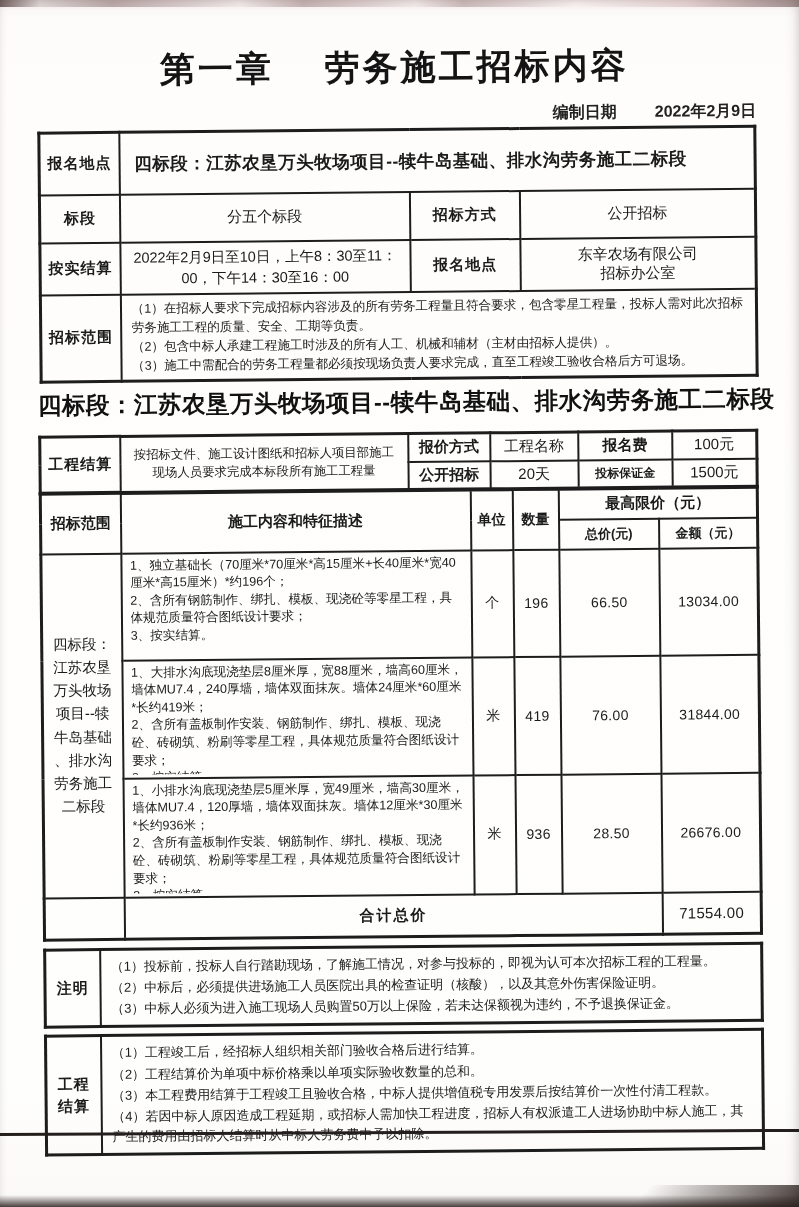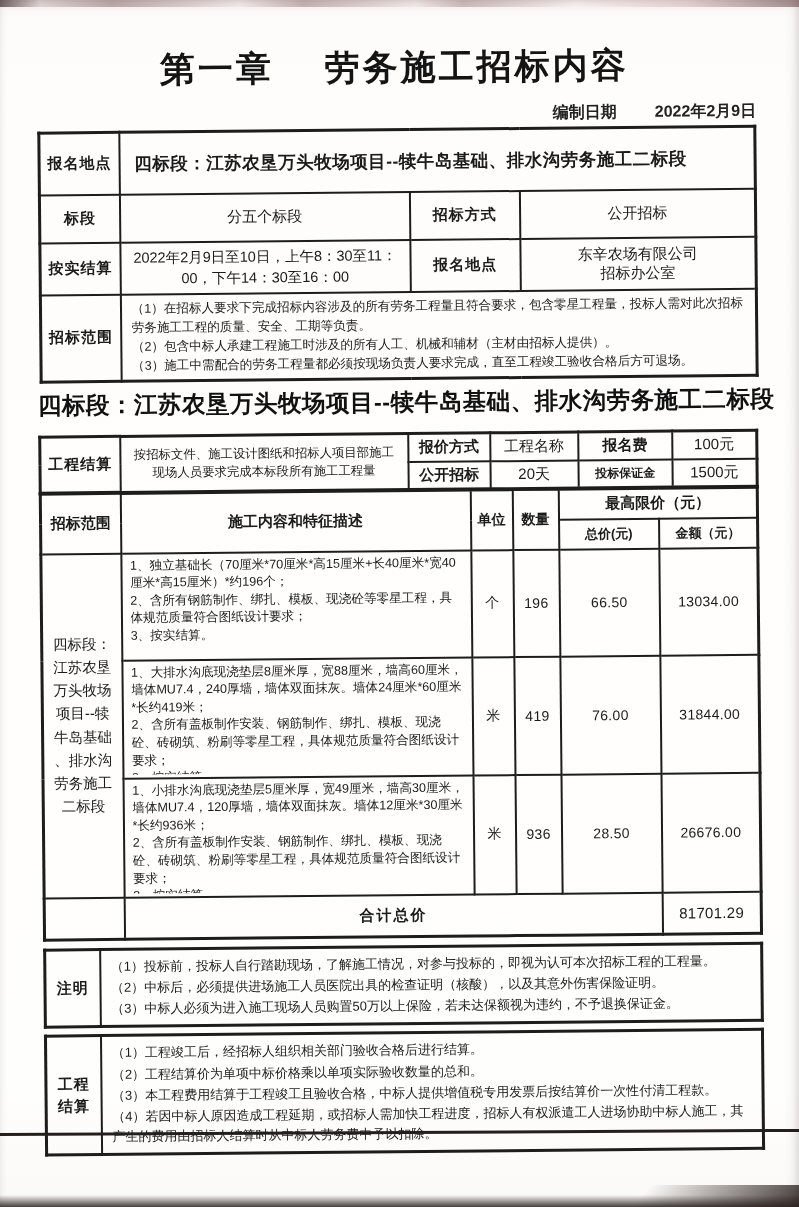--- a/index.html
+++ b/index.html
@@ -231,21 +231,21 @@
 3、按实结算。</div>
               </td>
           <td class="num">米</td>
           <td class="num">936</td>
           <td class="num">28.50</td>
           <td class="num">26676.00</td>
         </tr>
         <tr style="height:42px">
           <td></td>
           <td colspan="4" class="totlab">合计总价</td>
-          <td class="num" style="font-size:15px">81701.29</td>
+          <td class="num" style="font-size:15px">71554.00</td>
         </tr>
       </tbody>
         </table>
 
       <table class="tC">
         <colgroup>
             <col style="width:55px">
             <col style="width:662px">
           </colgroup>
         <tbody>

